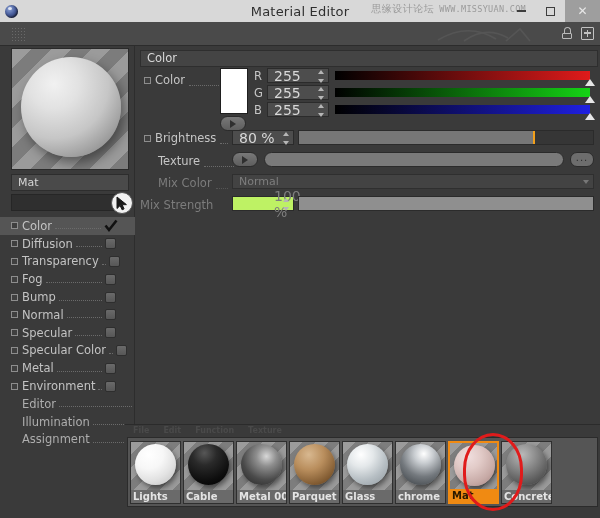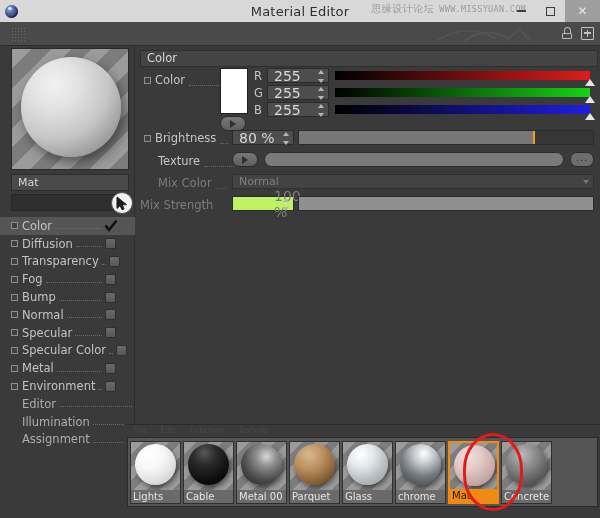--- a/index.html
+++ b/index.html
@@ -216,21 +216,21 @@
     height: 15px; background: #434343; border: 1px solid #2f2f2f;
     display: flex; align-items: center; justify-content: space-between; padding: 0 4px 0 6px;
     color: #7e7e7e; font-size: 11px;
   }
   .combo .cd { width:0;height:0;border-top:4px solid #777;border-left:3.5px solid transparent;border-right:3.5px solid transparent; }
   .flatbar { height: 15px; background: #8f8f8f; border: 1px solid #2b2b2b; }
 
   
   .matmgr {
     position: absolute; left: 125px; top: 424px; width: 475px; height: 94px;
-    background: #3a3a3a; border-top: 1px solid #2b2b2b;
+    background: #3a3a3a; border-top: 1px solid #2b2b2b; font-weight: bold;
   }
   .mat-menubar {
     position: absolute; left: 0; top: 0; right: 0; height: 11px;
     display: flex; align-items: center; gap: 14px; padding-left: 8px;
     color: #4a4a4a; font-size: 8px;
   }
   .mat-strip {
     position: absolute; left: 2px; top: 12px; right: 2px; height: 70px;
     background: #555555; border: 1px solid #2b2b2b;
     display: flex; align-items: flex-start; padding: 3px 2px;

